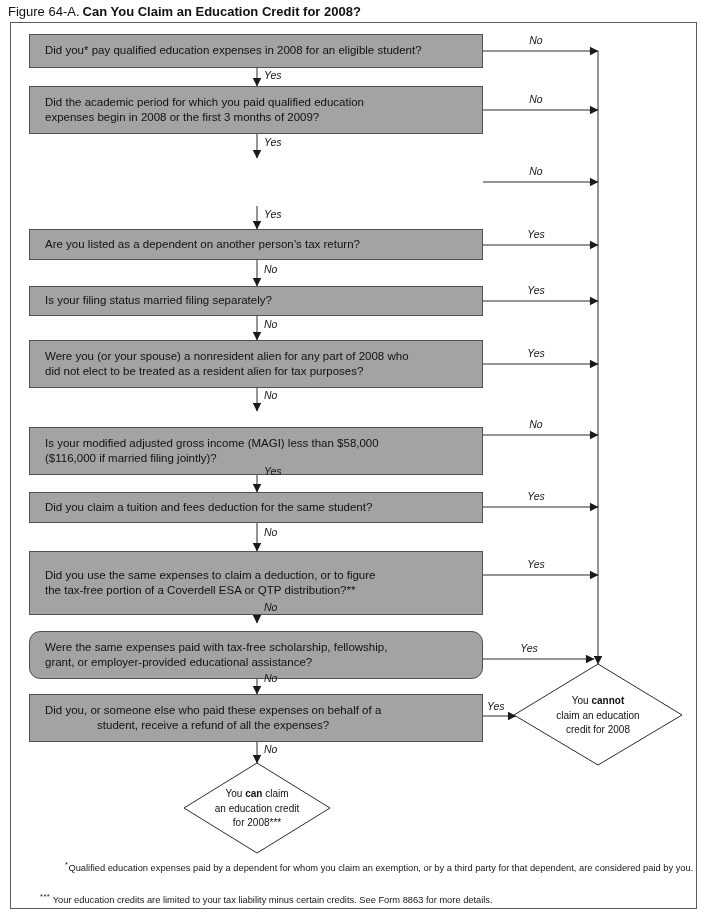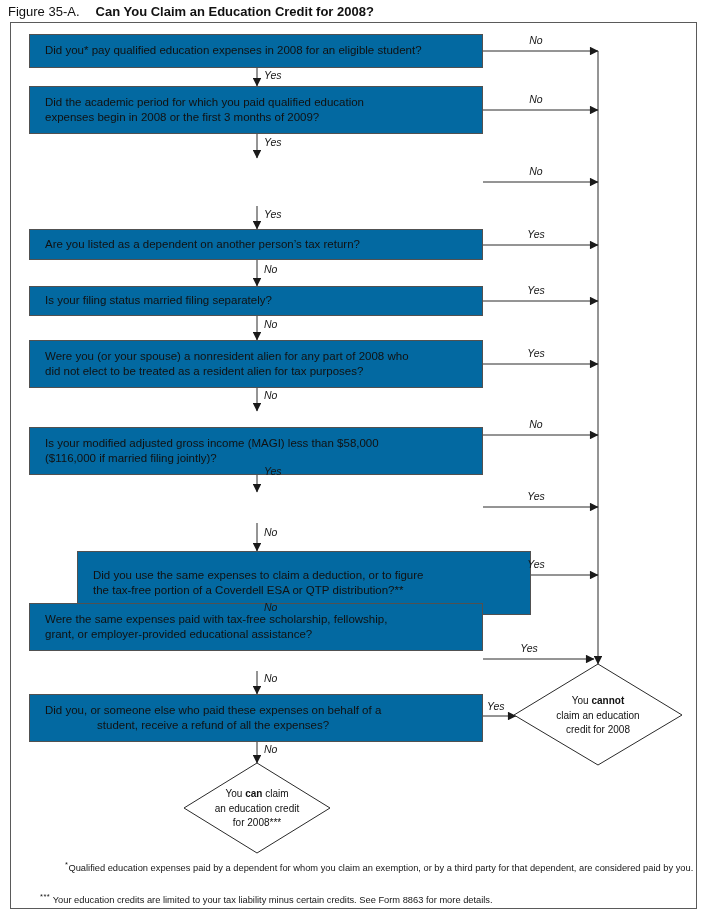--- a/index.html
+++ b/index.html
@@ -1,37 +1,37 @@
 <!DOCTYPE html>
 <html><head>
 <meta charset="utf-8">
 <style>
   html,body{margin:0;padding:0;background:#fff;}
   body{width:704px;height:923px;position:relative;font-family:"Liberation Sans",sans-serif;color:#111;overflow:hidden;}
   .title{position:absolute;left:8px;top:4px;font-size:13px;white-space:nowrap;}
   .title .prefix{font-weight:400;}
-  .title .main{font-weight:700;margin-left:16px;}
+  .title .main{font-weight:700;margin-left:3px;}
   .frame{position:absolute;left:10px;top:22px;width:685px;height:885px;border:1px solid #5a5a5a;background:#fff;}
   .layer{position:absolute;left:0;top:0;width:685px;height:885px;}
-  .qbox{position:absolute;left:18px;width:454px;background:#0369a1;border:1px solid #515151;
+  .qbox{position:absolute;left:18px;width:454px;background:#a3a3a3;border:1px solid #515151;
         box-sizing:border-box;display:flex;align-items:center;
         font-size:11.5px;line-height:15.5px;white-space:pre-line;
         padding:0 18px 0 15px;z-index:2;}
   .lbl{position:absolute;font-style:italic;font-size:10.5px;z-index:3;color:#161616;}
   .side-lbl{width:60px;text-align:center;}
   .dtext{position:absolute;text-align:center;font-size:10px;line-height:14.5px;z-index:3;}
   .fn{position:absolute;font-size:9.3px;white-space:nowrap;z-index:3;color:#161616;}
   .fn .mk{font-size:7.5px;vertical-align:4px;letter-spacing:0.5px;}
   b{font-weight:700;}
 </style>
 </head>
 <body>
 
 <div class="title">
-  <span class="prefix">Figure 35-A.</span><span class="main">Can You Claim an Education Credit for 2008?</span>
+  <span class="prefix">Figure 64-A.</span><span class="main">Can You Claim an Education Credit for 2008?</span>
 </div>
 
 <div class="frame">
 
   <svg class="layer" width="685" height="885" viewBox="0 0 685 885">
     <defs>
       <marker id="ah" viewBox="0 0 10 10" refX="9.5" refY="5" markerWidth="11" markerHeight="8.5" orient="auto" markerUnits="userSpaceOnUse">
         <path d="M0 0 L10 5 L0 10 z" fill="#1a1a1a"></path>
       </marker>
     </defs>
@@ -70,23 +70,24 @@
 
   <div class="qbox" style="top:11px;height:34px;">Did you* pay qualified education expenses in 2008 for an eligible student?</div>
   <div class="qbox" style="top:63px;height:48px;">Did the academic period for which you paid qualified education
 expenses begin in 2008 or the first 3 months of 2009?</div>
   <div class="qbox" style="top:206px;height:31px;">Are you listed as a dependent on another person’s tax return?</div>
   <div class="qbox" style="top:263px;height:30px;">Is your filing status married filing separately?</div>
   <div class="qbox" style="top:317px;height:48px;">Were you (or your spouse) a nonresident alien for any part of 2008 who
 did not elect to be treated as a resident alien for tax purposes?</div>
   <div class="qbox" style="top:388px;height:48px;margin-top:16px;">Is your modified adjusted gross income (MAGI) less than $58,000
 ($116,000 if married filing jointly)?</div>
-  <div class="qbox" style="top:528px;height:64px;margin-left:48px;">Did you use the same expenses to claim a deduction, or to figure
+  <div class="qbox" style="top:469px;height:31px;">Did you claim a tuition and fees deduction for the same student?</div>
+  <div class="qbox" style="top:528px;height:64px;">Did you use the same expenses to claim a deduction, or to figure
 the tax-free portion of a Coverdell ESA or QTP distribution?**</div>
-  <div class="qbox" style="top:580px;height:48px;">Were the same expenses paid with tax-free scholarship, fellowship,
+  <div class="qbox" style="top:608px;height:48px;border-radius:11px;">Were the same expenses paid with tax-free scholarship, fellowship,
 grant, or employer-provided educational assistance?</div>
   <div class="qbox" style="top:671px;height:48px;text-align:center;">Did you, or someone else who paid these expenses on behalf of a
 student, receive a refund of all the expenses?</div>
 
   <span class="lbl side-lbl" style="left:495px;top:11px;">No</span>
   <span class="lbl side-lbl" style="left:495px;top:70px;">No</span>
   <span class="lbl side-lbl" style="left:495px;top:142px;">No</span>
   <span class="lbl side-lbl" style="left:495px;top:205px;">Yes</span>
   <span class="lbl side-lbl" style="left:495px;top:261px;">Yes</span>
   <span class="lbl side-lbl" style="left:495px;top:324px;">Yes</span>

